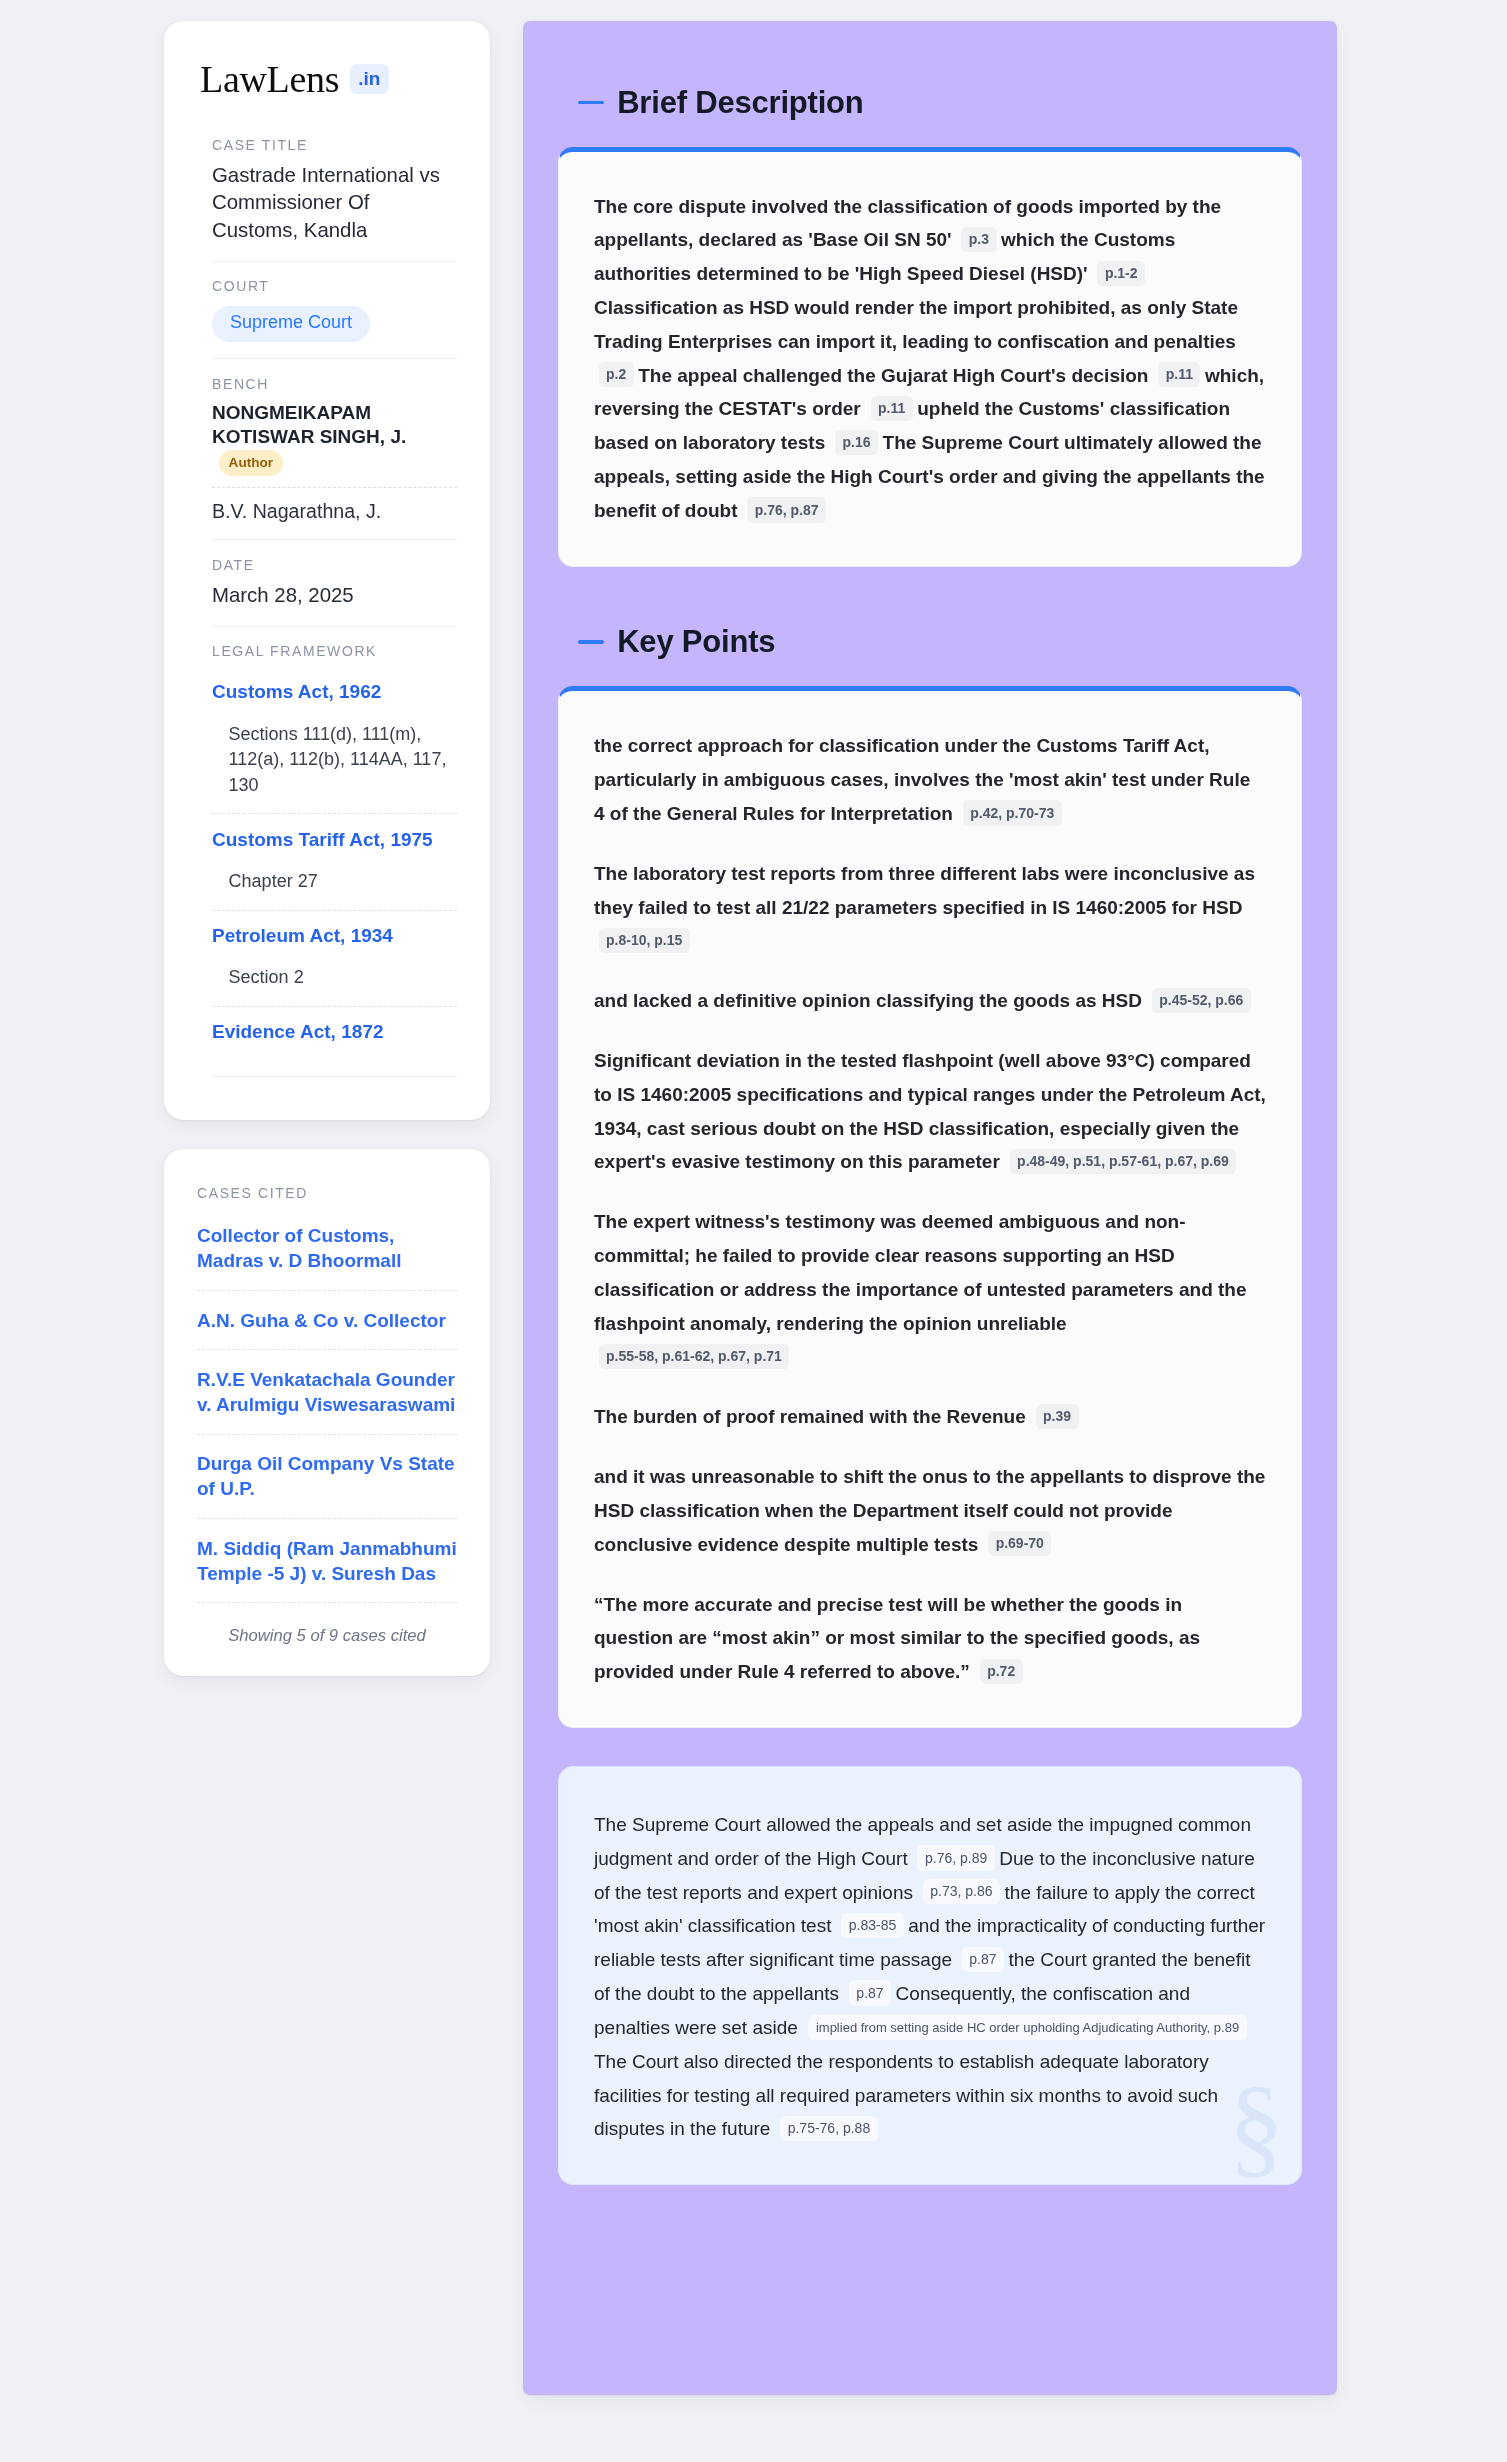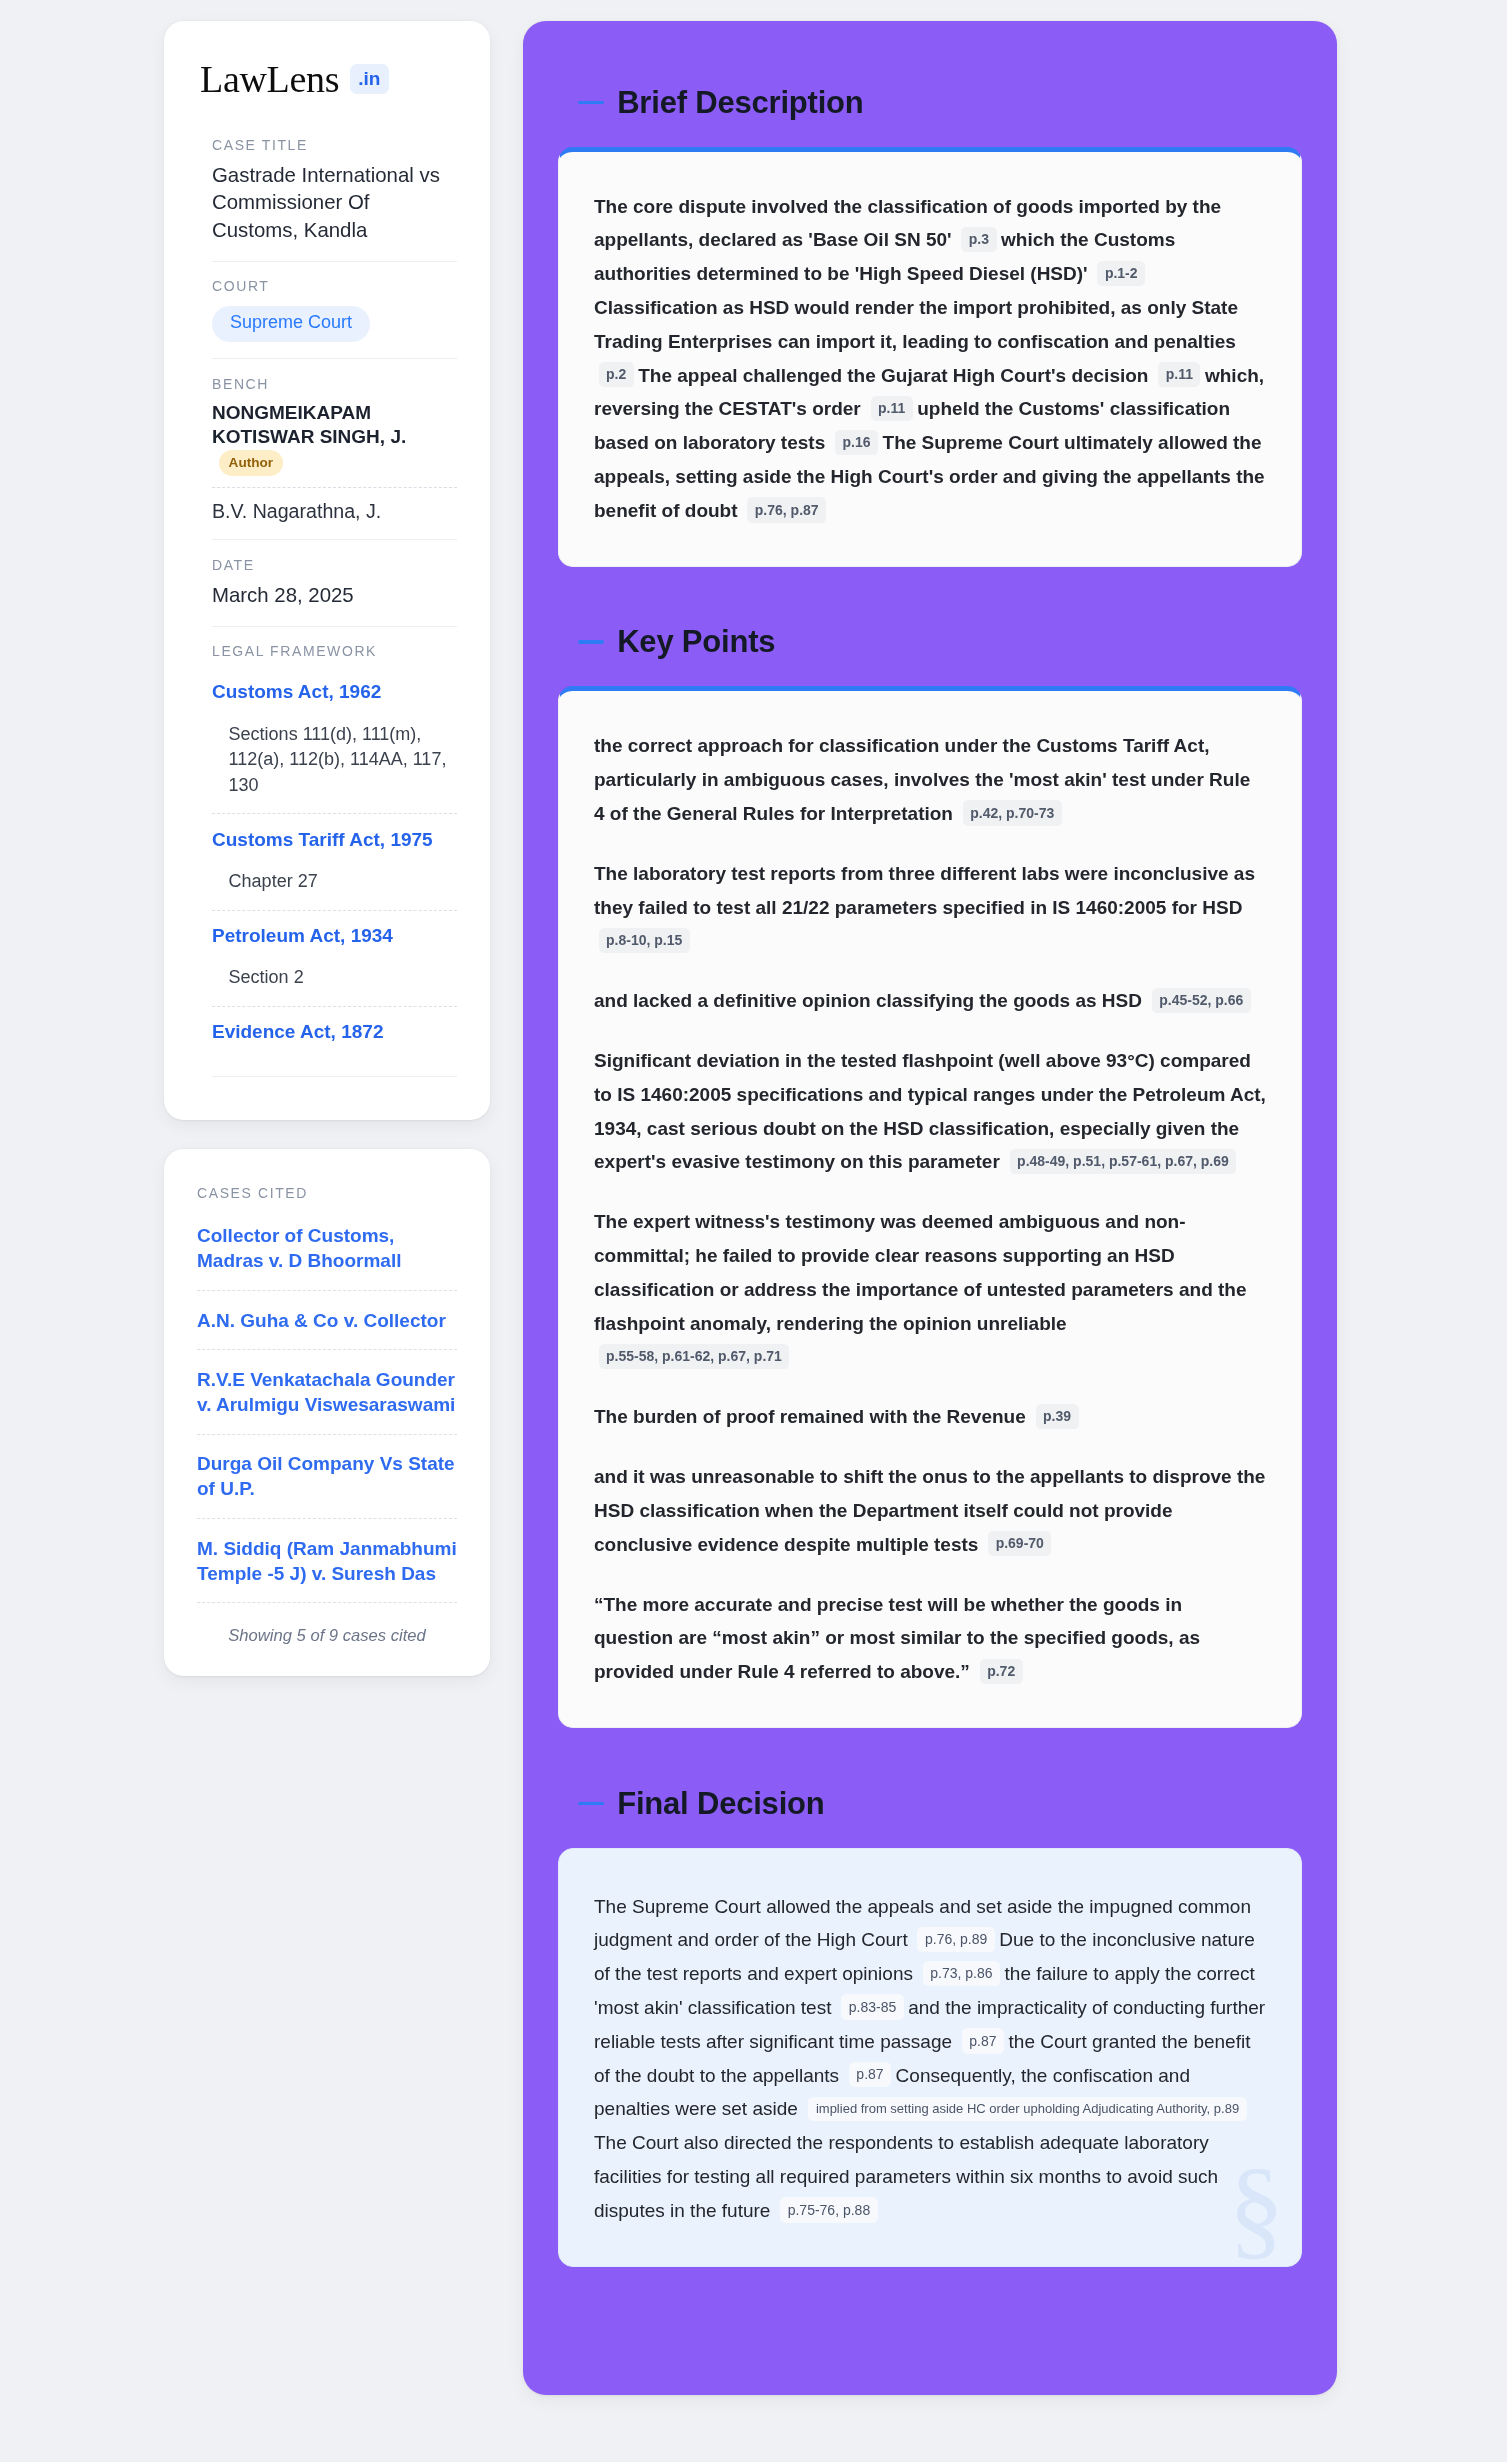--- a/index.html
+++ b/index.html
@@ -158,22 +158,22 @@
     font-style: italic;
     color: #6b7487;
     padding-top: 22.6px;
   }
 
   
   .main {
     flex: 0 0 814px;
     width: 814px;
     margin-left: 33px;
-    background: #8b5cf6;
-    border-radius: 23px;
+    background: #c4b5fd;
+    border-radius: 7px;
     box-shadow: 0 0.8px 2.3px rgba(16,24,40,.06), 0 6px 18px rgba(16,24,40,.05);
     padding: 44px 35px 40px 35px;
     min-height: 2374px;
   }
 
   .section + .section { margin-top: 38px; }
 
   .section-head {
     display: flex;
     align-items: center;
@@ -343,24 +343,20 @@
             <p class="para">Significant deviation in the tested flashpoint (well above 93°C) compared to IS 1460:2005 specifications and typical ranges under the Petroleum Act, 1934, cast serious doubt on the HSD classification, especially given the expert's evasive testimony on this parameter <span class="cite">p.48-49, p.51, p.57-61, p.67, p.69</span></p>
             <p class="para">The expert witness's testimony was deemed ambiguous and non-committal; he failed to provide clear reasons supporting an HSD classification or address the importance of untested parameters and the flashpoint anomaly, rendering the opinion unreliable <span class="cite">p.55-58, p.61-62, p.67, p.71</span></p>
             <p class="para">The burden of proof remained with the Revenue <span class="cite">p.39</span></p>
             <p class="para">and it was unreasonable to shift the onus to the appellants to disprove the HSD classification when the Department itself could not provide conclusive evidence despite multiple tests <span class="cite">p.69-70</span></p>
             <p class="para">“The more accurate and precise test will be whether the goods in question are “most akin” or most similar to the specified goods, as provided under Rule 4 referred to above.” <span class="cite">p.72</span></p>
           </div>
       </div>
     </section>
 
     <section class="section">
-      <div class="section-head">
-        <span class="dash"></span>
-        <h2 class="section-title">Final Decision</h2>
-      </div>
       <div class="content-card decision">
         <p class="para">The Supreme Court allowed the appeals and set aside the impugned common judgment and order of the High Court <span class="cite">p.76, p.89</span>Due to the inconclusive nature of the test reports and expert opinions <span class="cite">p.73, p.86</span>the failure to apply the correct 'most akin' classification test <span class="cite">p.83-85</span>and the impracticality of conducting further reliable tests after significant time passage <span class="cite">p.87</span>the Court granted the benefit of the doubt to the appellants <span class="cite">p.87</span>Consequently, the confiscation and penalties were set aside <span class="cite long">implied from setting aside HC order upholding Adjudicating Authority, p.89</span>The Court also directed the respondents to establish adequate laboratory facilities for testing all required parameters within six months to avoid such disputes in the future <span class="cite">p.75-76, p.88</span></p>
         <span class="watermark">§</span>
       </div>
     </section>
 
   </main>
 
 </div>
 

